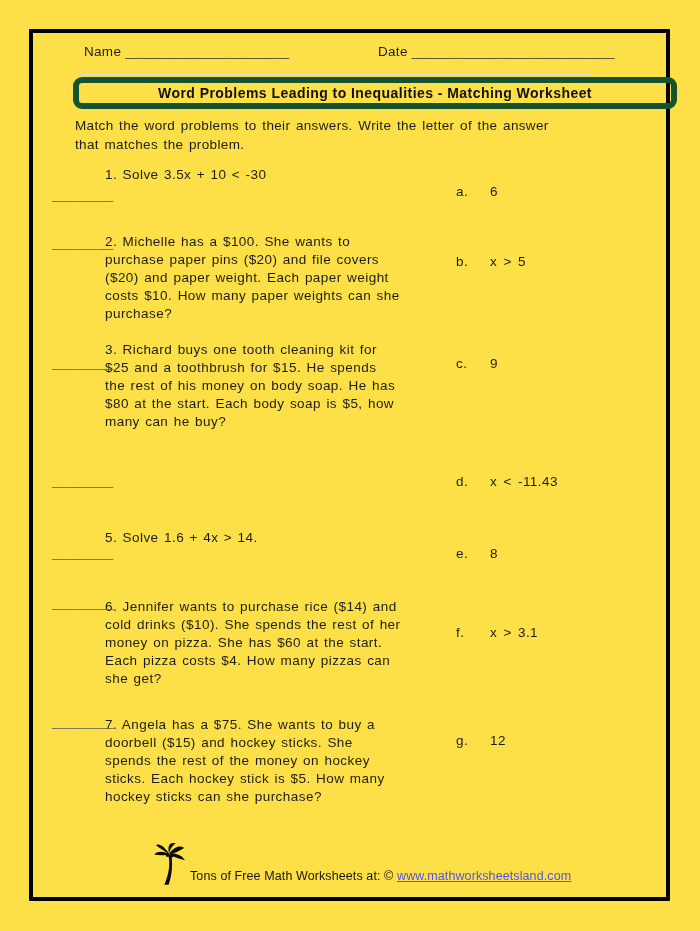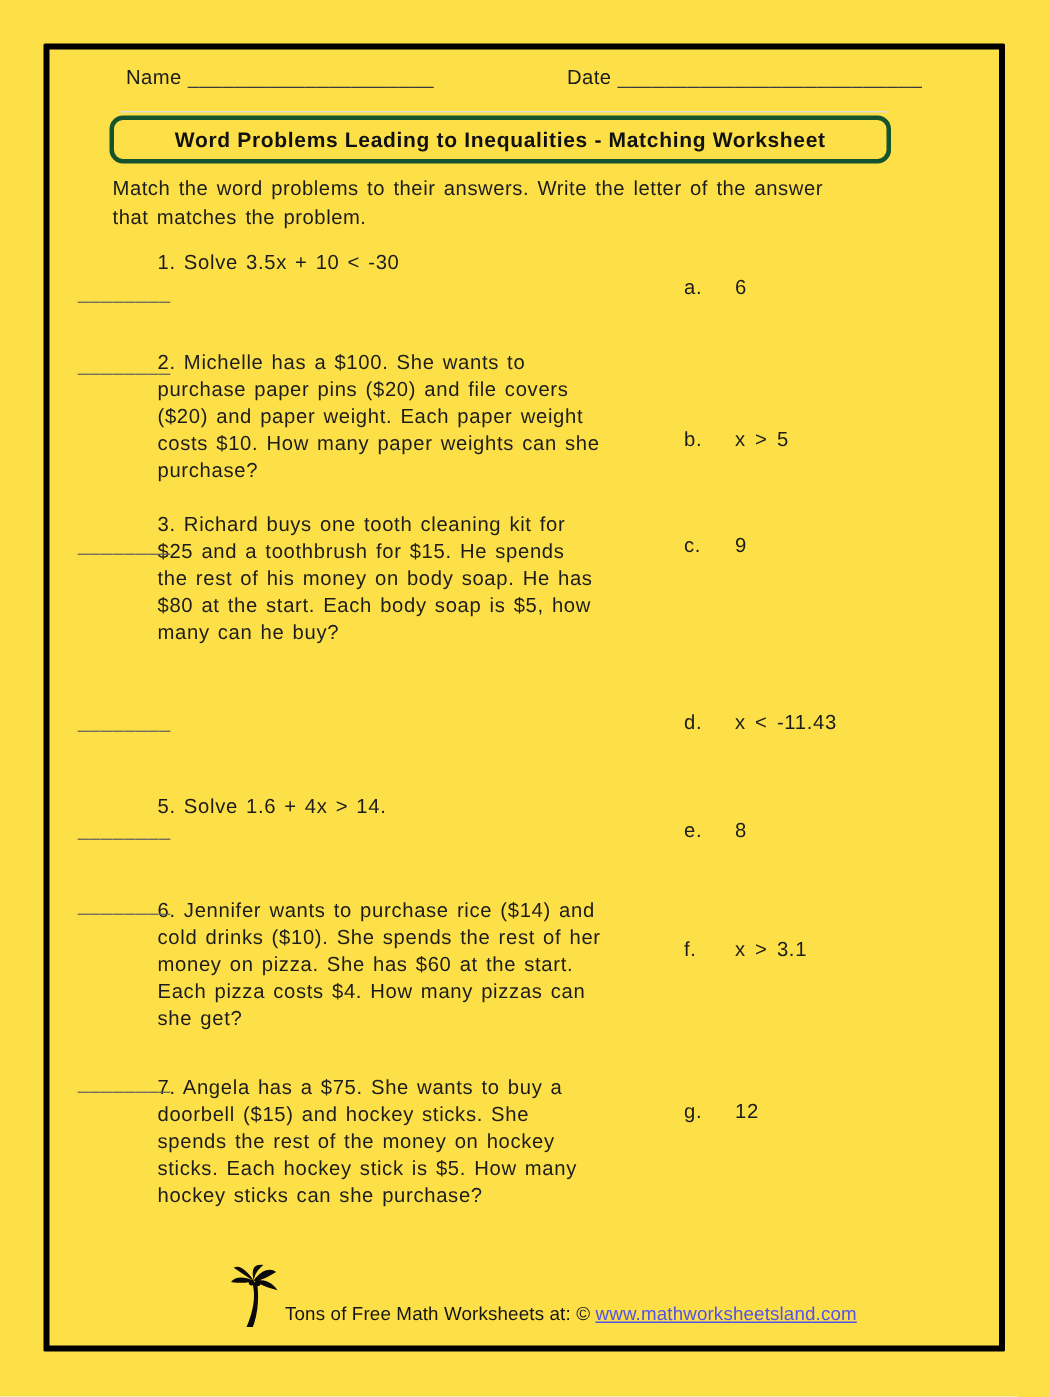--- a/index.html
+++ b/index.html
@@ -15,22 +15,22 @@
   .page-border{
     left:29px;top:29px;width:641px;height:872px;
     border:4px solid #000;
     box-sizing:border-box;
     border-radius:1px;
   }
   .hdr-row{font-size:13.5px;letter-spacing:.3px;white-space:nowrap;}
   .hdr-row .uline{color:#3a3a3a;}
   .faint-line{background:#dcdcdc;height:1px;}
   .title-box{
-    left:73px;top:77px;width:521px;height:32px;
-    border:3px solid #14532d;border-radius:9px;
+    left:73px;top:77px;width:604px;height:32px;
+    border:6px solid #14532d;border-radius:9px;
     box-sizing:border-box;
     display:flex;align-items:center;justify-content:center;
   }
   .title-text{
     font-weight:bold;font-size:14px;letter-spacing:.45px;
     white-space:nowrap;color:#111;
   }
   .instructions{
     left:75px;top:116px;width:540px;
     font-size:13.5px;line-height:19px;letter-spacing:.35px;word-spacing:1.5px;
@@ -116,21 +116,21 @@
   <div class="abs problem" style="top:716px;">7. Angela has a $75. She wants to buy a
 doorbell ($15) and hockey sticks. She
 spends the rest of the money on hockey
 sticks. Each hockey stick is $5. How many
 hockey sticks can she purchase?</div>
   <div class="abs blank" style="top:714px;">________</div>
 
   <div class="abs answer" style="top:184px;">
     <span class="letter">a.</span><span class="value">6</span>
   </div>
-  <div class="abs answer" style="top:254px;margin-top:31px;">
+  <div class="abs answer" style="top:254px;">
     <span class="letter">b.</span><span class="value">x &gt; 5</span>
   </div>
   <div class="abs answer" style="top:356px;">
     <span class="letter">c.</span><span class="value">9</span>
   </div>
   <div class="abs answer" style="top:474px;">
     <span class="letter">d.</span><span class="value">x &lt; -11.43</span>
   </div>
   <div class="abs answer" style="top:546px;">
     <span class="letter">e.</span><span class="value">8</span>

